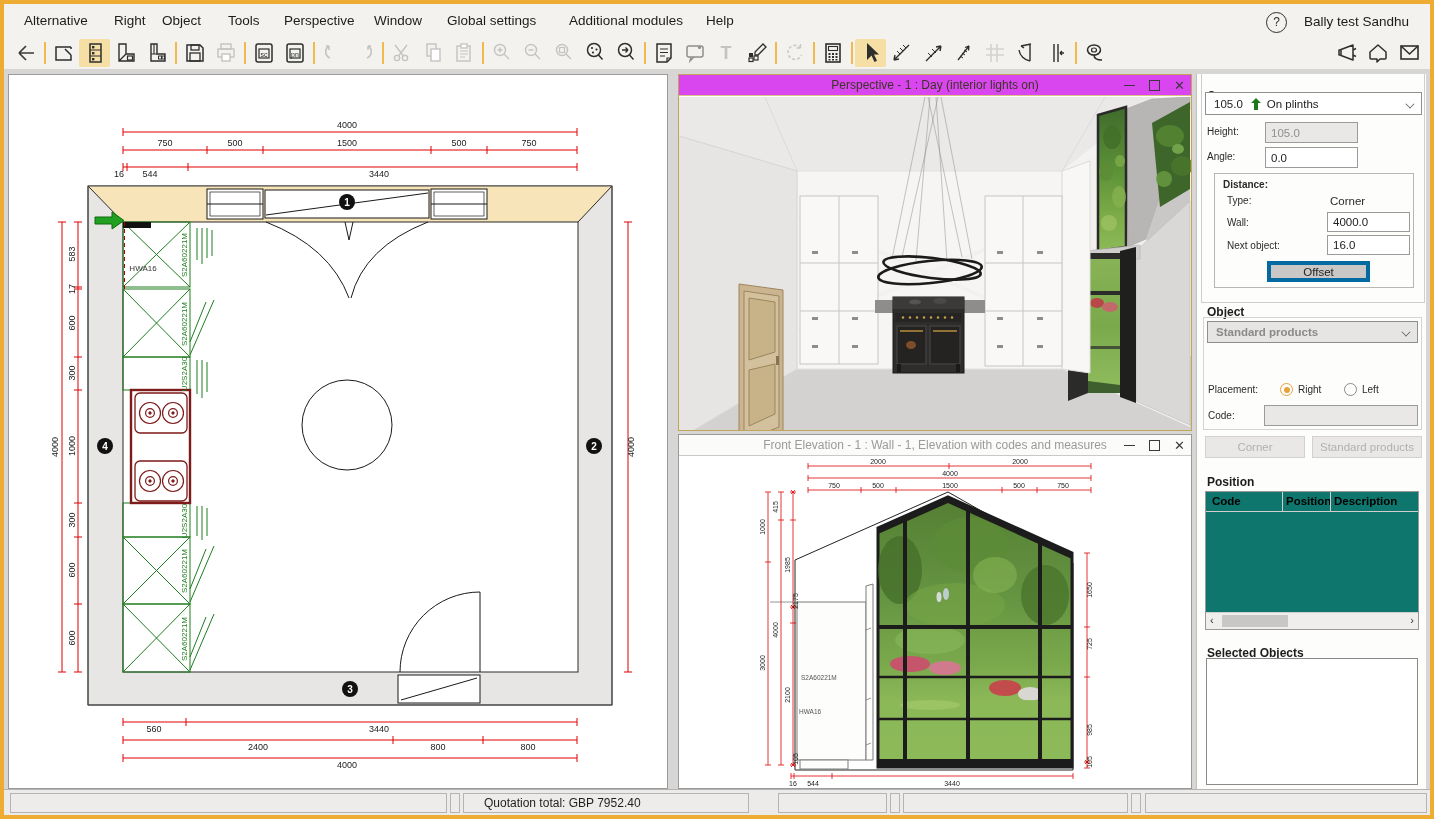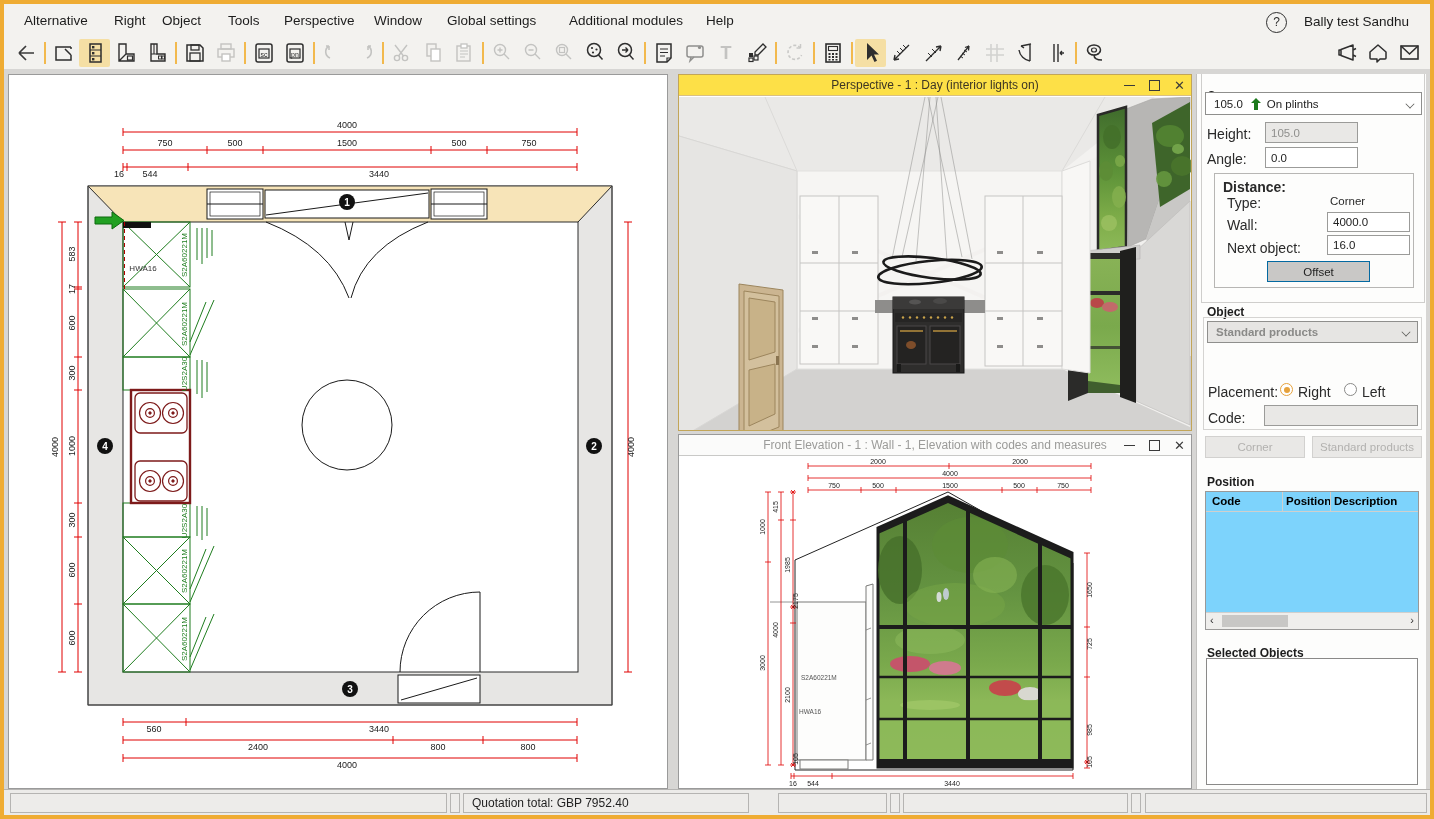--- a/index.html
+++ b/index.html
@@ -13,32 +13,32 @@
   .toolbar{position:absolute;left:4px;top:36px;right:4px;height:33px;background:#f3f2ef;display:flex;align-items:center;padding-left:6px;}
   .tslot{width:31px;height:28px;display:flex;align-items:center;justify-content:center;flex:0 0 auto;border-radius:2px;}
   .tsep{width:7px;height:24px;display:flex;align-items:center;justify-content:center;flex:0 0 auto;}
   .tsep::after{content:"";width:2px;height:22px;background:#f2b94d;}
   .hl{background:#f5dfa4;}
   .tspacer{flex:1;}
   .workspace{position:absolute;left:4px;top:69px;right:4px;bottom:30px;background:#d7d6d4;}
   .win{position:absolute;background:#fff;border:1px solid #9a9a9a;}
   .titlebar{height:21px;background:#fbfbfa;border-bottom:1px solid #c9c9c7;position:relative;display:flex;align-items:center;justify-content:center;}
   .titlebar .t{font-size:12px;color:#9b9b99;}
-  .titlebar.active{background:#fde047;border-bottom:1px solid #d9c083;}
+  .titlebar.active{background:#d946ef;border-bottom:1px solid #d9c083;}
   .titlebar.active .t{color:#3c3524;}
   .wbtns{position:absolute;right:6px;top:0;height:100%;display:flex;align-items:center;gap:14px;}
   .wb{width:11px;height:11px;position:relative;}
   .wb.min::after{content:"";position:absolute;left:0;right:0;top:5px;border-top:1.6px solid #3a3a3a;}
   .wb.max::after{content:"";position:absolute;inset:0;border:1.4px solid #3a3a3a;}
   .wb.cls{font-size:13px;color:#3a3a3a;line-height:11px;text-align:center;}
   .wcontent{position:absolute;left:0;right:0;bottom:0;top:21px;background:#fff;overflow:hidden;}
   
   .rpanel{position:absolute;left:1196px;top:74px;width:230px;height:715px;background:#fdfdfc;border-left:1px solid #c2c1bf;}
   .sec-label{position:absolute;font-size:12px;font-weight:bold;color:#1d1d1d;}
-  .lab{position:absolute;font-size:14px;color:#2a2a2a;}
+  .lab{position:absolute;font-size:10px;color:#2a2a2a;}
   .val{position:absolute;font-size:11.5px;color:#2a2a2a;}
   .inp{position:absolute;border:1px solid #9b9b99;background:#fff;font-size:11.5px;color:#222;padding:2px 5px;display:flex;align-items:center;}
   .inp.dis{background:#e9e8e6;color:#8f8f8d;}
   .dd{position:absolute;border:1px solid #8f8f8d;background:#fff;display:flex;align-items:center;font-size:11.5px;color:#222;}
   .dd .chev{position:absolute;right:6px;top:50%;margin-top:-4px;width:9px;height:9px;}
   .chev::before{content:"";position:absolute;left:0;top:0;width:7px;height:7px;border-right:1.5px solid #5a5a58;border-bottom:1.5px solid #5a5a58;transform:rotate(45deg) scale(.8);}
   .grp{position:absolute;border:1px solid #b7b6b4;}
   .btn{position:absolute;display:flex;align-items:center;justify-content:center;font-size:11.5px;}
   .radio{position:absolute;width:13px;height:13px;border:1.5px solid #8a8a88;border-radius:50%;background:#fff;}
   .radio.sel{border-color:#e6a23c;}
@@ -743,21 +743,21 @@
     <span class="lab" style="left:12px;top:21px;">Type:</span>
     <span class="val" style="left:115px;top:21px;">Corner</span>
     <span class="lab" style="left:12px;top:43px;">Wall:</span>
     <div class="inp" style="left:112px;top:38px;width:83px;height:20px;">
         <span>4000.0</span>
       </div>
     <span class="lab" style="left:12px;top:66px;">Next object:</span>
     <div class="inp" style="left:112px;top:61px;width:83px;height:20px;">
         <span>16.0</span>
       </div>
-    <div class="btn" style="left:52px;top:87px;width:103px;height:21px;background:#c9c8c6;border:1px solid #0369a1;color:#222;">
+    <div class="btn" style="left:52px;top:87px;width:103px;height:21px;background:#c9c8c6;border:4px solid #0369a1;color:#222;">
         <span>Offset</span>
       </div>
   </div>
   <div style="position:absolute;left:4px;top:0px;width:224px;height:229px;border:1px solid #cfcecc;border-top:none;"></div>
   <span class="sec-label" style="left:10px;top:231px;">Object</span>
   <div class="grp" style="left:6px;top:243px;width:219px;height:113px;border-color:#d5d4d2;">
     <div class="dd" style="left:3px;top:3px;width:211px;height:22px;background:#e6e5e3;color:#777;">
       <span style="margin-left:8px;font-weight:bold;color:#8a8a88;">Standard products</span>
       <span class="chev"></span>
     </div>
@@ -769,42 +769,42 @@
     <span class="lab" style="left:4px;top:92px;">Code:</span>
     <div class="inp dis" style="left:60px;top:87px;width:154px;height:21px;"></div>
   </div>
   <div class="btn" style="left:8px;top:362px;width:100px;height:22px;background:#e9e8e6;border:1px solid #d2d1cf;color:#b2b1af;">
       <span>Corner</span>
     </div>
   <div class="btn" style="left:115px;top:362px;width:110px;height:22px;background:#e9e8e6;border:1px solid #d2d1cf;color:#b2b1af;">
       <span>Standard products</span>
     </div>
   <span class="sec-label" style="left:10px;top:401px;">Position</span>
-  <div style="position:absolute;left:8px;top:417px;width:214px;height:139px;border:1px solid #9a9998;background:#7dd3fc;">
+  <div style="position:absolute;left:8px;top:417px;width:214px;height:139px;border:1px solid #9a9998;background:#0f766e;">
     <div style="position:absolute;left:0;top:0;right:0;height:20px;border-bottom:1px solid #d0cfcd;">
       <span style="position:absolute;left:6px;top:3px;font-size:11.5px;font-weight:bold;">Code</span>
       <span style="position:absolute;left:80px;top:3px;font-size:11.5px;font-weight:bold;">Position</span>
       <span style="position:absolute;left:128px;top:3px;font-size:11.5px;font-weight:bold;">Description</span>
       <div style="position:absolute;left:76px;top:0;bottom:0;border-left:1px solid #d0cfcd;"></div>
       <div style="position:absolute;left:124px;top:0;bottom:0;border-left:1px solid #d0cfcd;"></div>
     </div>
     <div style="position:absolute;left:0;right:0;bottom:0;height:17px;background:#efeeec;border-top:1px solid #d0cfcd;">
       <span style="position:absolute;left:4px;top:1px;font-size:11px;color:#333;">‹</span>
       <span style="position:absolute;right:4px;top:1px;font-size:11px;color:#333;">›</span>
       <div style="position:absolute;left:16px;top:2px;width:66px;height:12px;background:#c8c7c5;"></div>
     </div>
   </div>
   <span class="sec-label" style="left:10px;top:572px;">Selected Objects</span>
   <div style="position:absolute;left:9px;top:584px;width:212px;height:127px;border:1px solid #8a8988;background:#fff;"></div>
 </div>
 
 <div class="statusbar">
   <div class="spanel" style="left:6px;width:437px;"></div>
   <div class="spanel" style="left:446px;width:10px;"></div>
-  <div class="spanel" style="left:459px;width:286px;padding-left:8px;">
+  <div class="spanel" style="left:459px;width:286px;padding-left:20px;">
       <span>Quotation total: GBP 7952.40</span>
     </div>
   <div class="spanel" style="left:774px;width:109px;"></div>
   <div class="spanel" style="left:886px;width:10px;"></div>
   <div class="spanel" style="left:899px;width:225px;"></div>
   <div class="spanel" style="left:1127px;width:10px;"></div>
   <div class="spanel" style="left:1141px;width:282px;"></div>
 </div>
 
 <div class="frame"></div>

